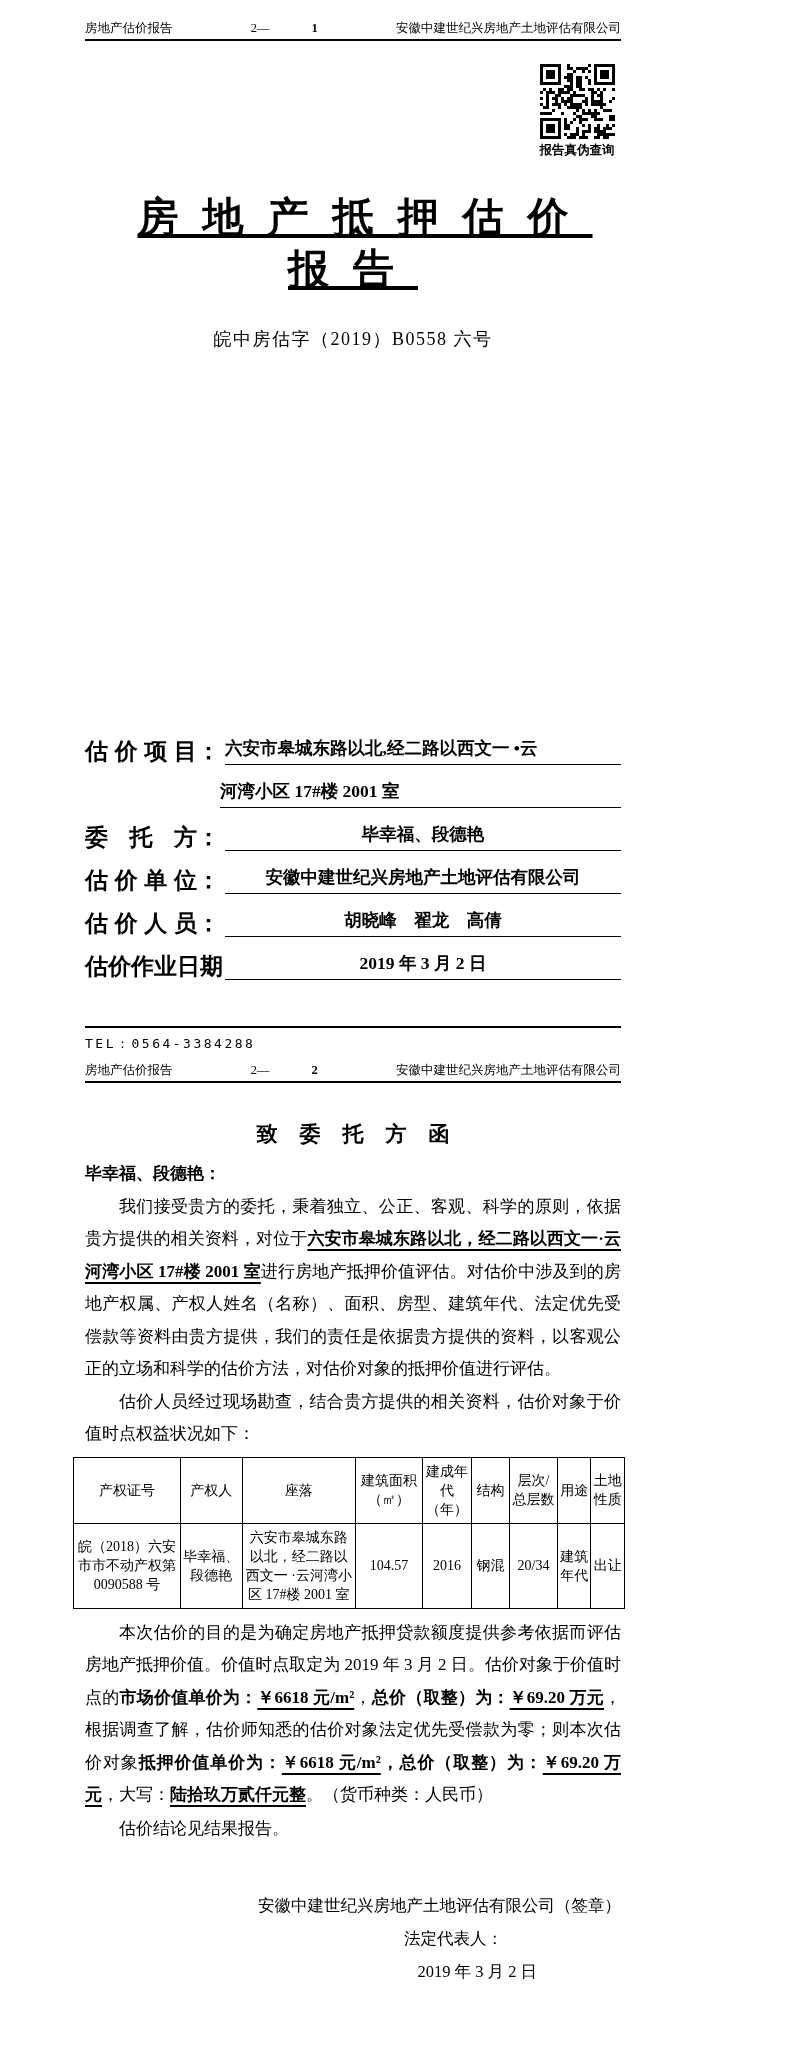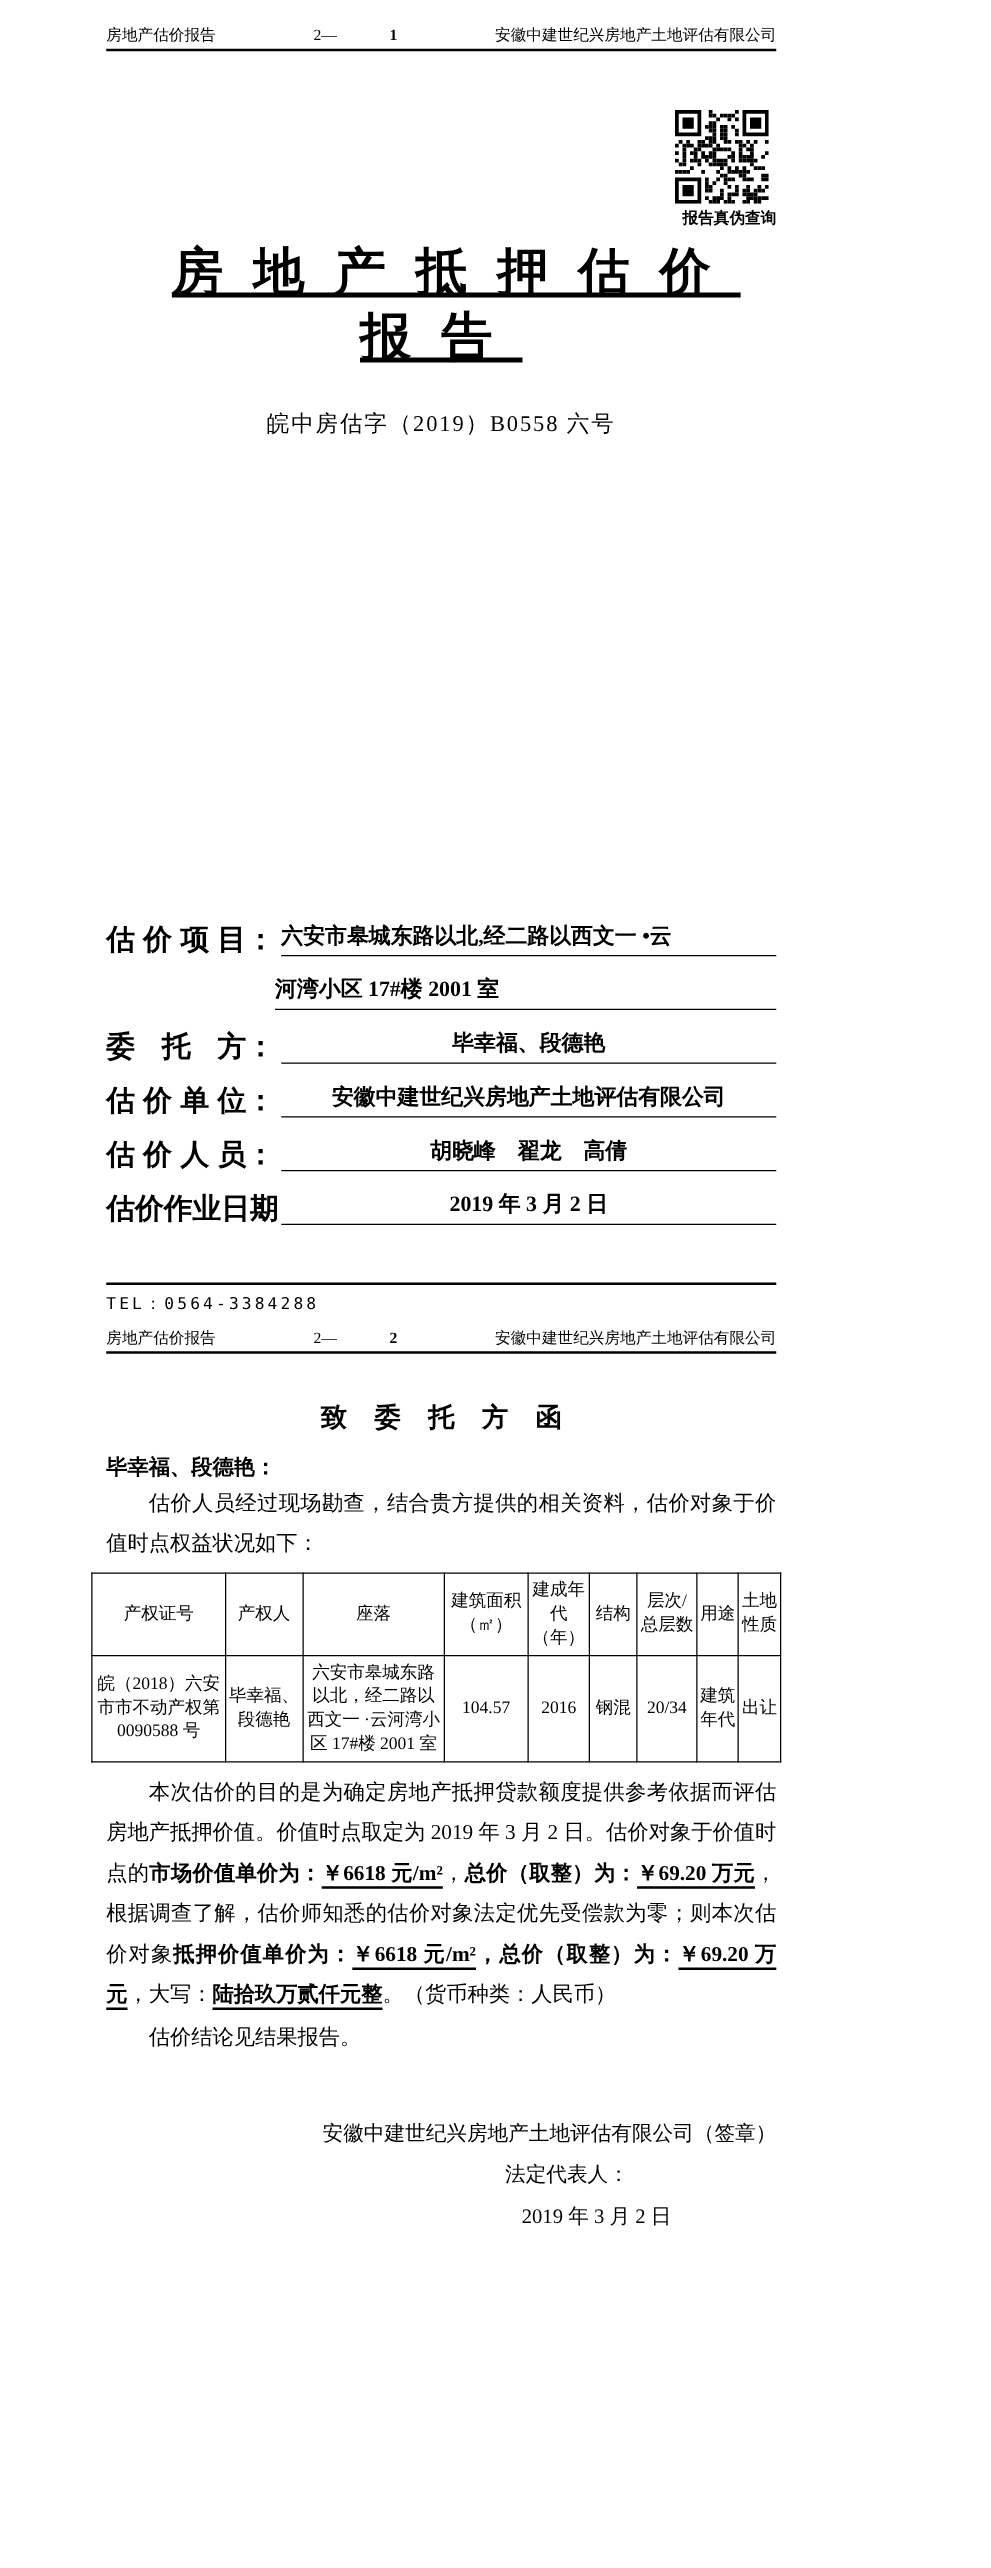--- a/index.html
+++ b/index.html
@@ -10,21 +10,21 @@
   
   .doc-header { display:flex; justify-content:space-between; align-items:flex-end;
     border-bottom:2px solid #000; padding:20px 0 3px 0; font-size:12.5px; line-height:16px; }
   .doc-header.second { padding-top:8px; }
   .hc { display:flex; gap:42px; }
   .hnum { font-weight:bold; }
 
   .page1 { position:relative; }
 
   
-  .qr-wrap { position:absolute; top:88px; right:0; width:88px; text-align:right; }
+  .qr-wrap { position:absolute; top:64px; right:0; width:88px; text-align:center; }
   .qr { width:75px; height:75px; margin:0 auto; }
   .qr svg { display:block; }
   .qr-cap { font-size:12.5px; font-weight:bold; margin-top:3px; white-space:nowrap; }
 
   .title { margin-top:150px; text-align:center; font-size:41px; font-weight:600;
     letter-spacing:24px; text-indent:24px; line-height:52px;text-decoration:underline; }
   .docnum { margin-top:32px; text-align:center; font-size:18px; font-weight:normal; letter-spacing:1.5px; }
 
   
   .form { margin-top:384px; }
@@ -358,20 +358,21 @@
       <span class="hc">
         <span>2—</span>
         <span class="hnum">2</span>
       </span>
       <span>安徽中建世纪兴房地产土地评估有限公司</span>
     </div>
 
     <h2 class="ltitle">致委托方函</h2>
     <div class="salut">毕幸福、段德艳：</div>
 
+    <p class="para first"><span>我们接受贵方的委托，秉着独立、公正、客观、科学的原则，依据贵方提供的相关资料，对位于</span><span class="bu">六安市皋城东路以北，经二路以西文一·云河湾小区 17#楼 2001 室</span><span>进行房地产抵押价值评估。对估价中涉及到的房地产权属、产权人姓名（名称）、面积、房型、建筑年代、法定优先受偿款等资料由贵方提供，我们的责任是依据贵方提供的资料，以客观公正的立场和科学的估价方法，对估价对象的抵押价值进行评估。</span></p>
 
     <p class="para">估价人员经过现场勘查，结合贵方提供的相关资料，估价对象于价值时点权益状况如下：</p>
 
     <table class="prop">
       <colgroup>
         <col style="width:19.4%">
           <col style="width:11.2%">
           <col style="width:20.6%">
         <col style="width:12.1%">
           <col style="width:9%">

